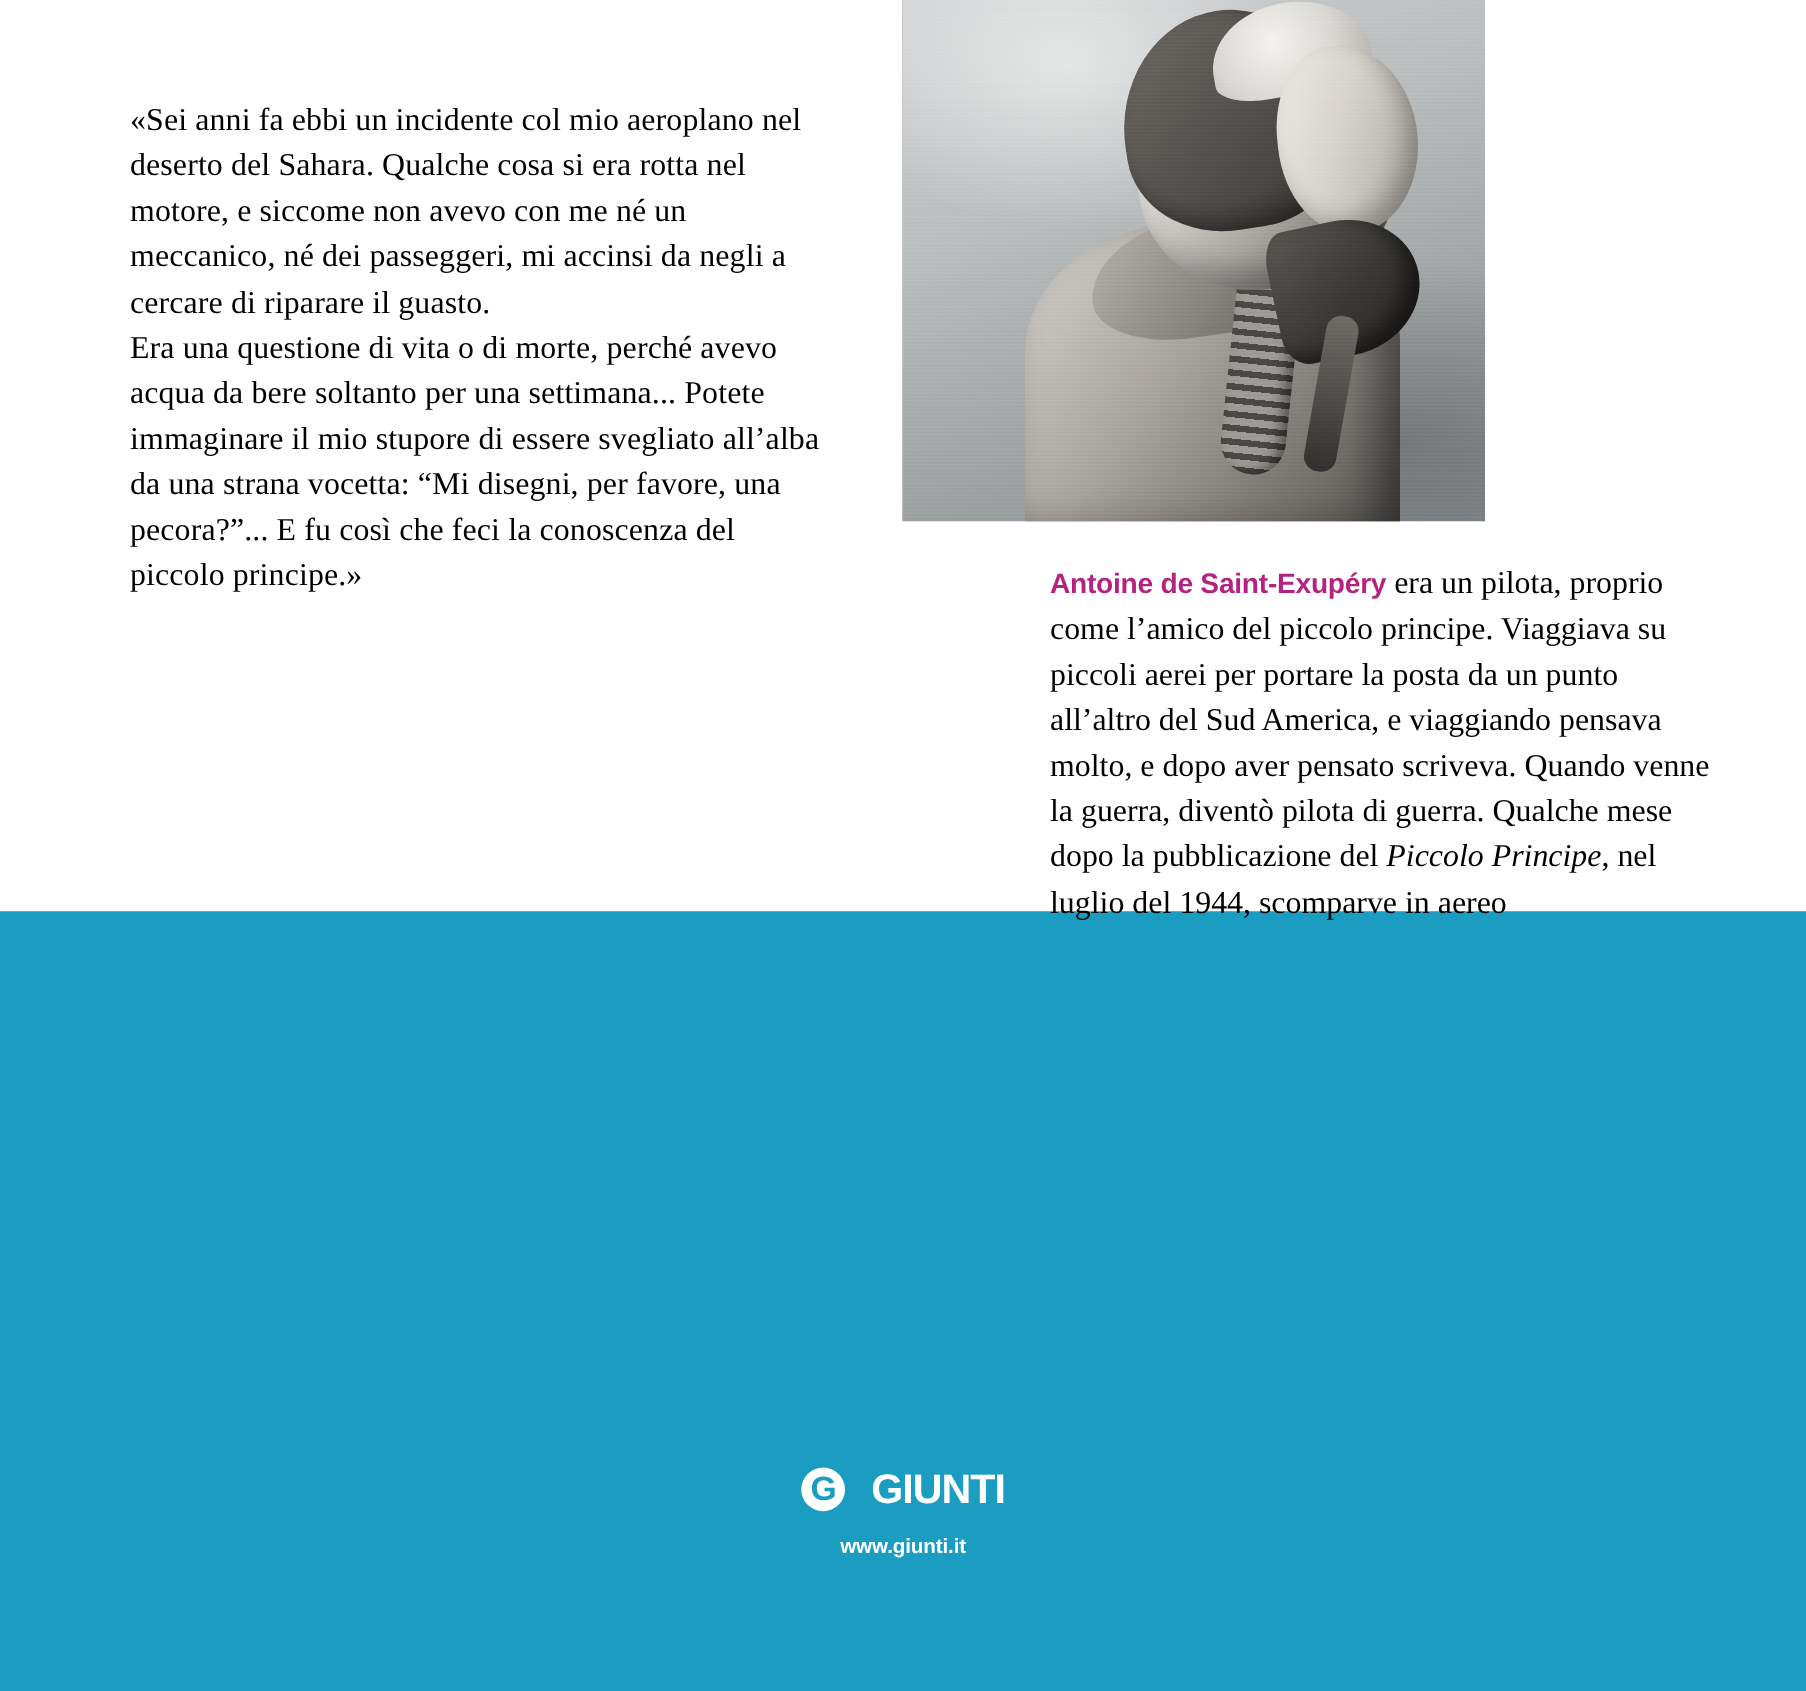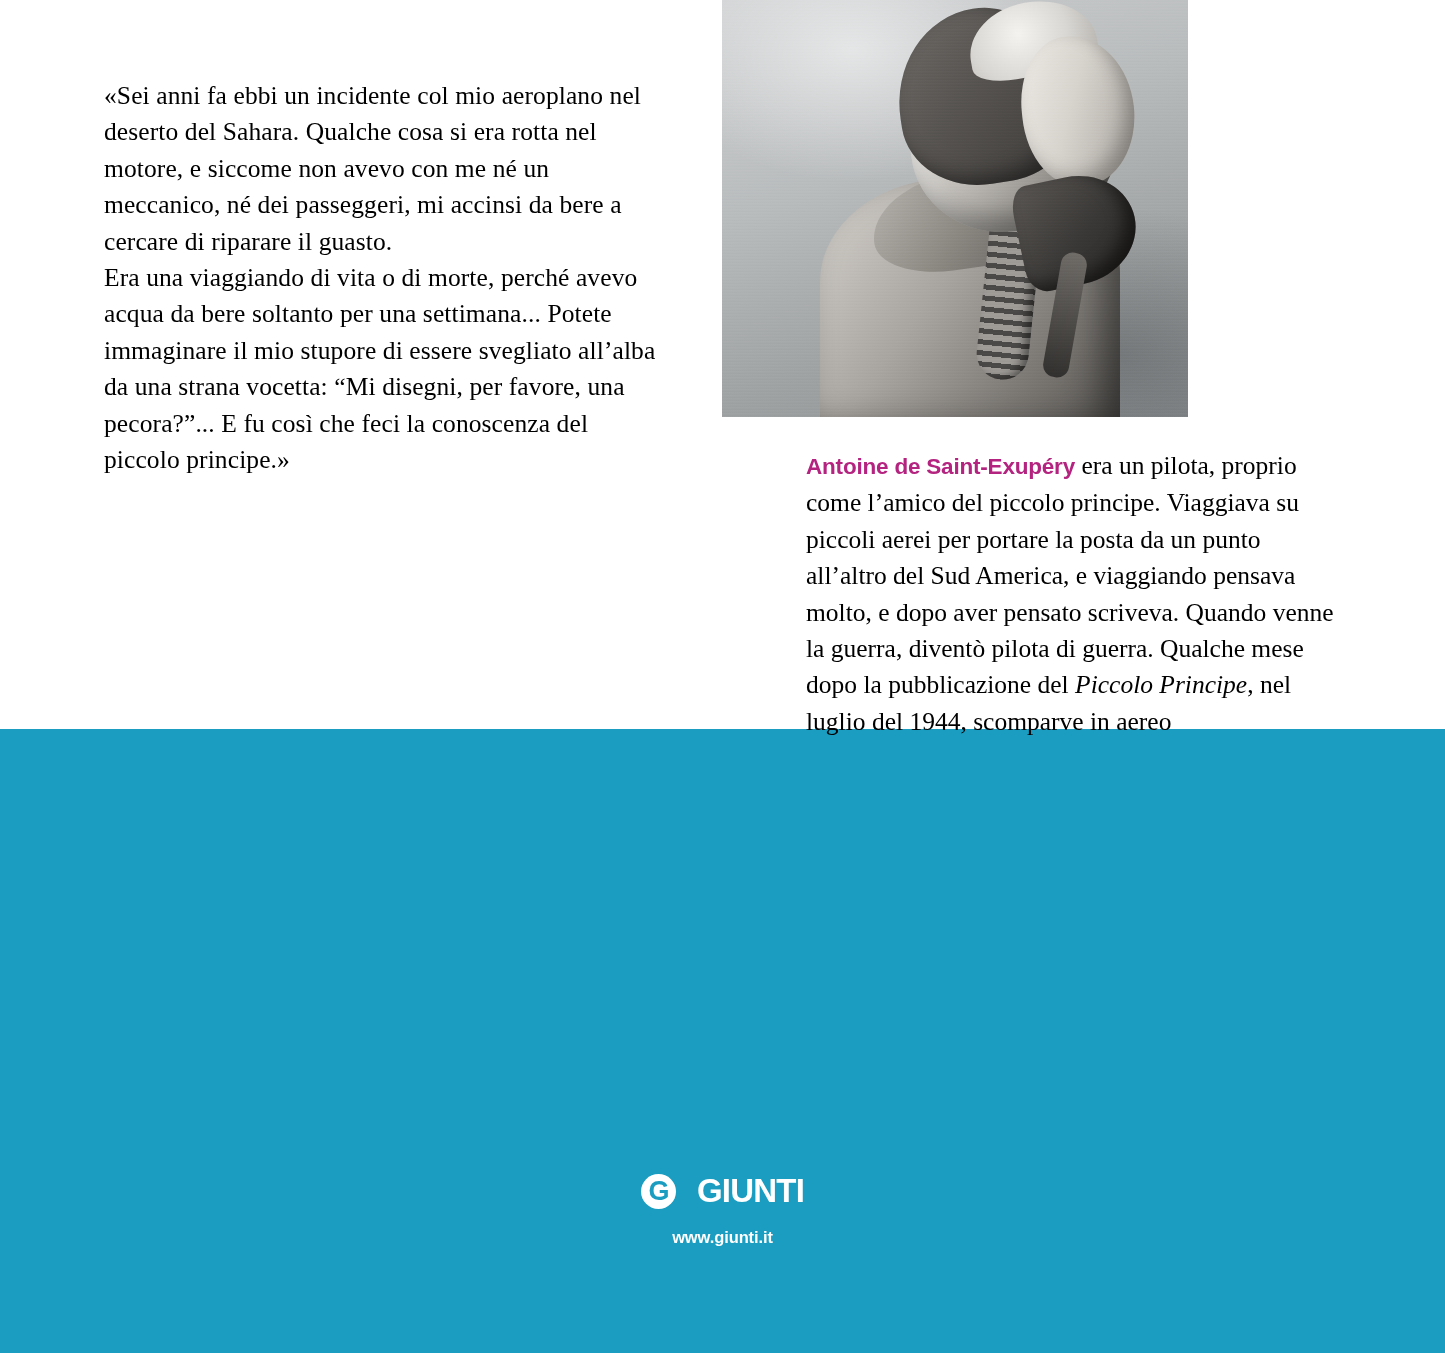--- a/index.html
+++ b/index.html
@@ -173,21 +173,21 @@
     position: absolute;
     inset: 0;
     background:
       repeating-linear-gradient(0deg, rgba(255,255,255,0.035) 0px, rgba(0,0,0,0.035) 2px, rgba(255,255,255,0.03) 3px);
     mix-blend-mode: overlay;
     pointer-events: none;
   }
 
   #author-bio {
     position: absolute;
-    left: 806px;
+    left: 840px;
     top: 448px;
     width: 540px;
     font-family: "Liberation Serif", serif;
     font-size: 25.5px;
     line-height: 36.4px;
     color: #000000;
   }
   #author-bio .author-name {
     font-family: "Liberation Sans", sans-serif;
     font-weight: bold;
@@ -249,22 +249,22 @@
   }
 </style>
 </head>
 <body>
 
 <div id="page">
 
   <div id="blue-band"></div>
 
   <div id="blurb">
-    <p>«Sei anni fa ebbi un incidente col mio aeroplano nel deserto del Sahara. Qualche cosa si era rotta nel motore, e siccome non avevo con me né un meccanico, né dei passeggeri, mi accinsi da bere a cercare di riparare il guasto.</p>
-    <p>Era una viaggiando di vita o di morte, perché avevo acqua da bere soltanto per una settimana... Potete immaginare il mio stupore di essere svegliato all’alba da una strana vocetta: “Mi disegni, per favore, una pecora?”... E fu così che feci la conoscenza del piccolo principe.»</p>
+    <p>«Sei anni fa ebbi un incidente col mio aeroplano nel deserto del Sahara. Qualche cosa si era rotta nel motore, e siccome non avevo con me né un meccanico, né dei passeggeri, mi accinsi da negli a cercare di riparare il guasto.</p>
+    <p>Era una questione di vita o di morte, perché avevo acqua da bere soltanto per una settimana... Potete immaginare il mio stupore di essere svegliato all’alba da una strana vocetta: “Mi disegni, per favore, una pecora?”... E fu così che feci la conoscenza del piccolo principe.»</p>
   </div>
 
   <div id="photo-frame">
     <div id="photo-sky"></div>
     <div class="fig" id="fig-jacket"></div>
     <div class="fig" id="fig-collar"></div>
     <div class="fig" id="fig-hose"></div>
     <div class="fig" id="fig-head"></div>
     <div class="fig" id="fig-helmet"></div>
     <div class="fig" id="fig-fur"></div>

